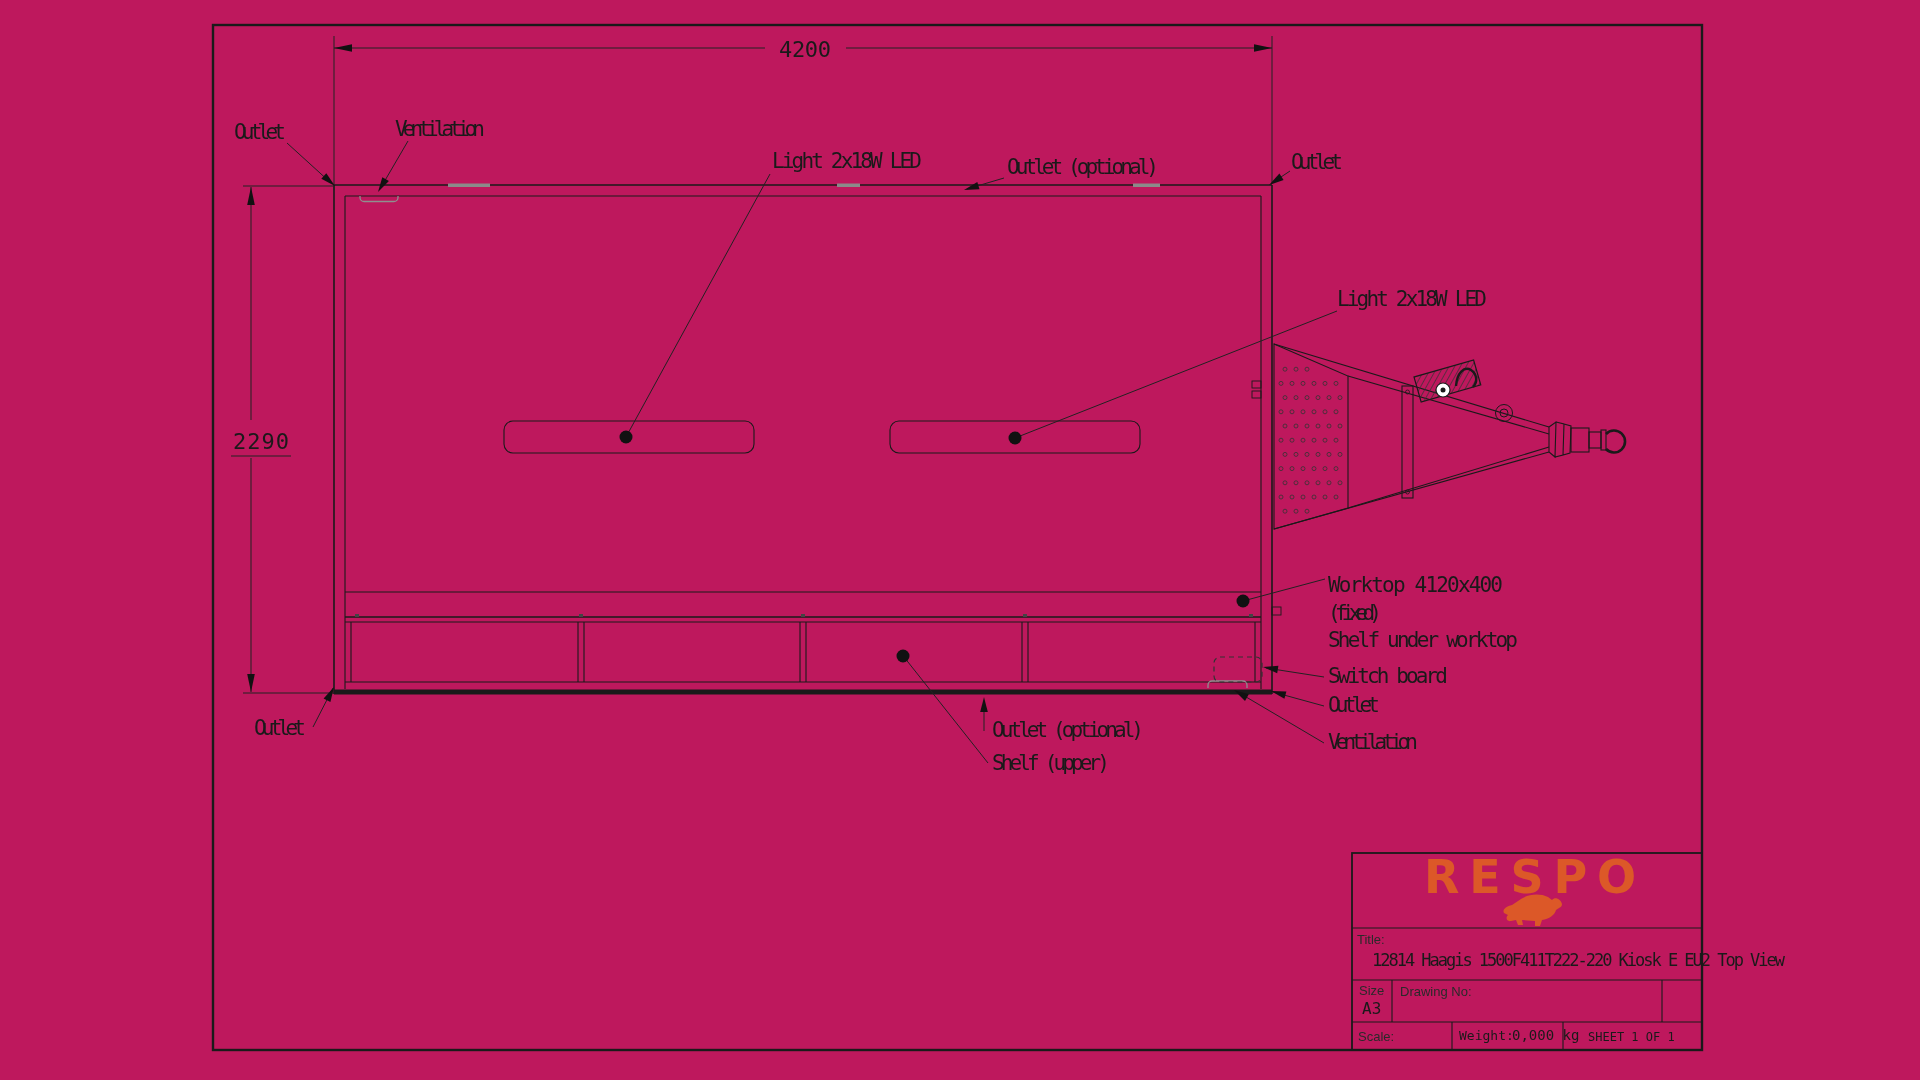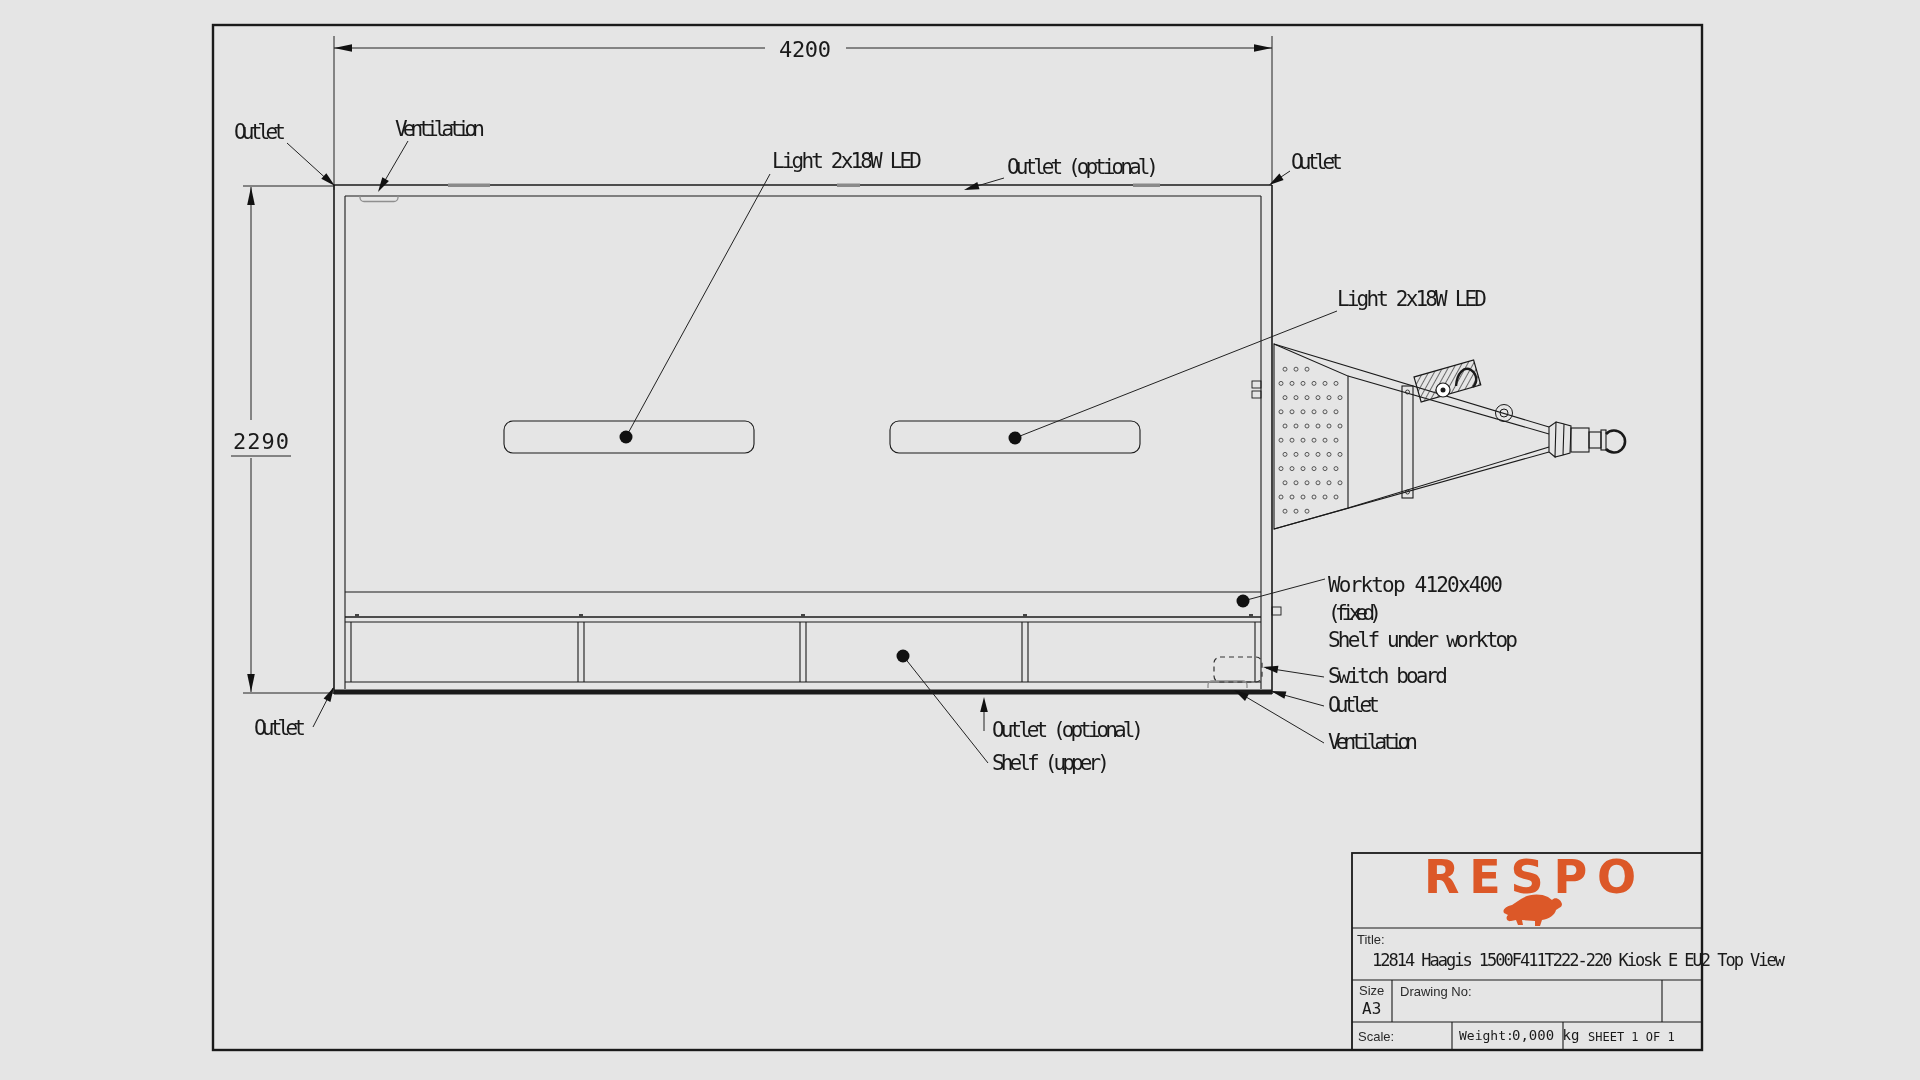--- a/index.html
+++ b/index.html
@@ -1,16 +1,16 @@
 <!DOCTYPE html>
 <html><head>
 <meta charset="utf-8">
 <style>
   html,body{margin:0;padding:0;background:#ffffff;}
-  .stage{width:1920px;height:1080px;position:relative;background:#e5e5e5;}
+  .stage{width:1920px;height:1080px;position:relative;background:#be185d;}
   svg{display:block;}
   .cad{font-family:"DejaVu Sans Mono","Liberation Mono",monospace;fill:#1a1a1a;}
   .sans{font-family:"Liberation Sans","DejaVu Sans",sans-serif;fill:#2a2a2a;}
   .ln{stroke:#1a1a1a;fill:none;}
   .thin{stroke-width:1.1;}
   .med{stroke-width:1.6;}
   .thick{stroke-width:5;}
   .leader{stroke:#222;stroke-width:1;fill:none;}
   .arrow{fill:#111;stroke:none;}
   .dot{fill:#111;stroke:none;}

